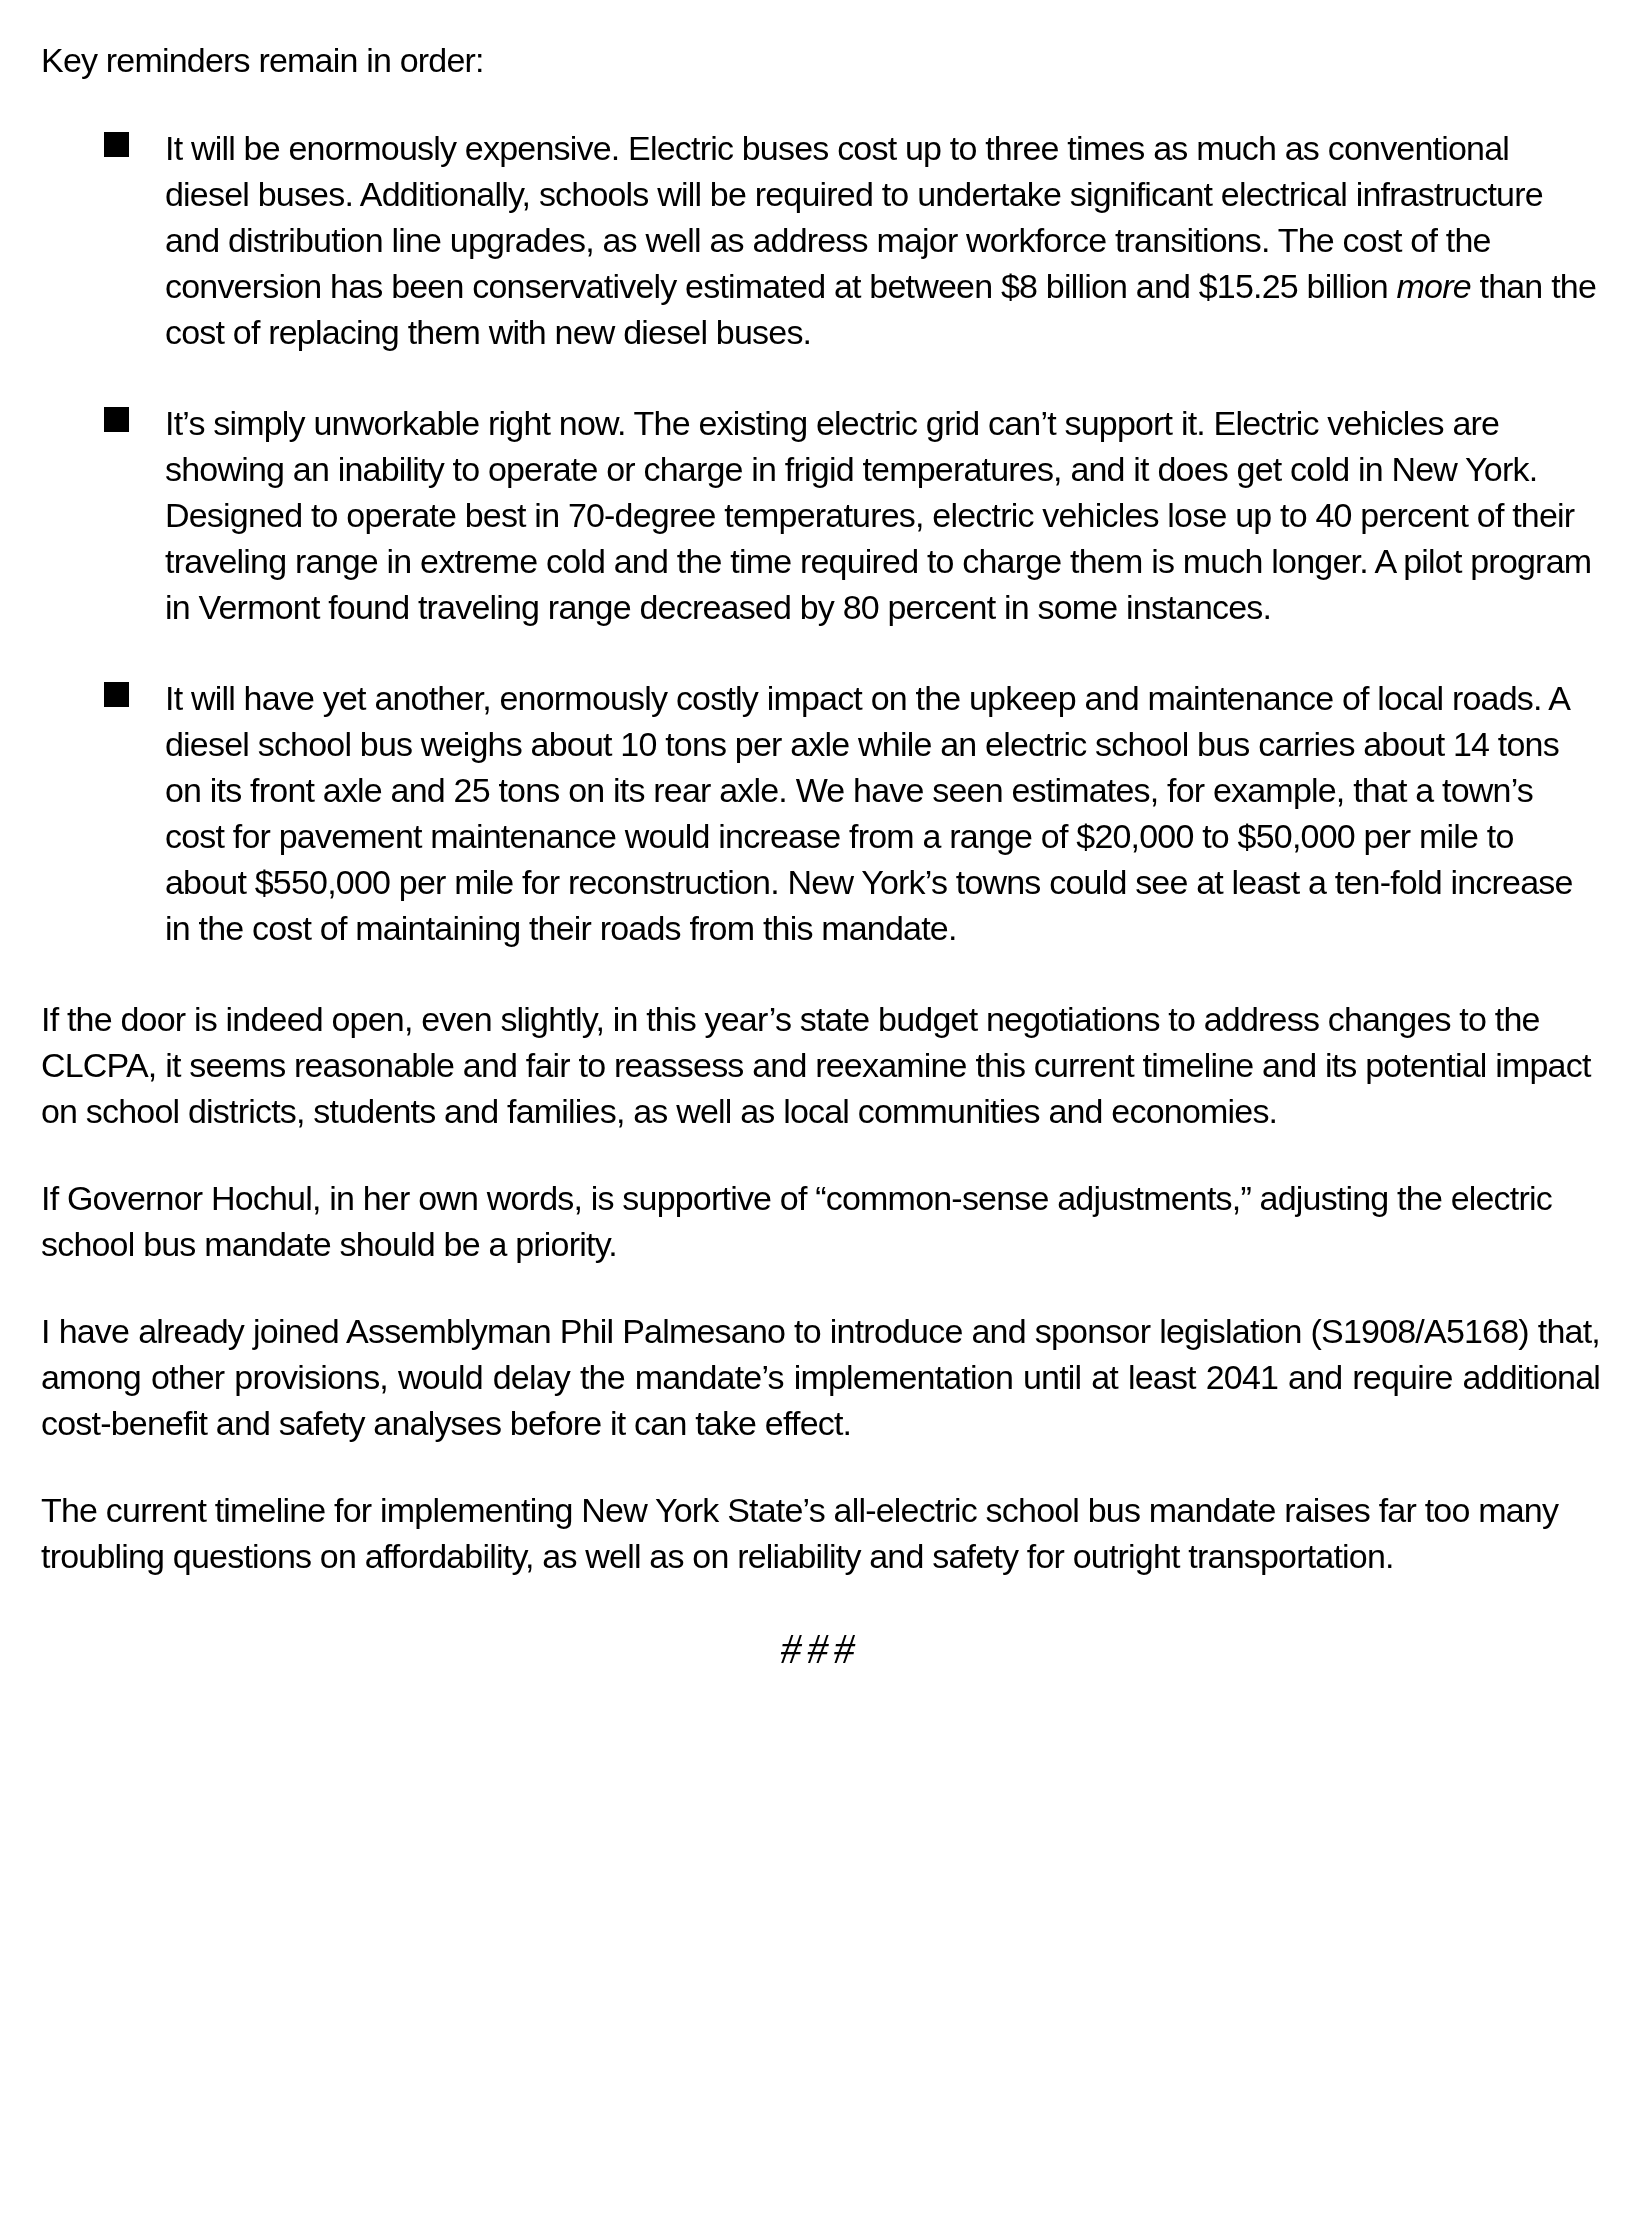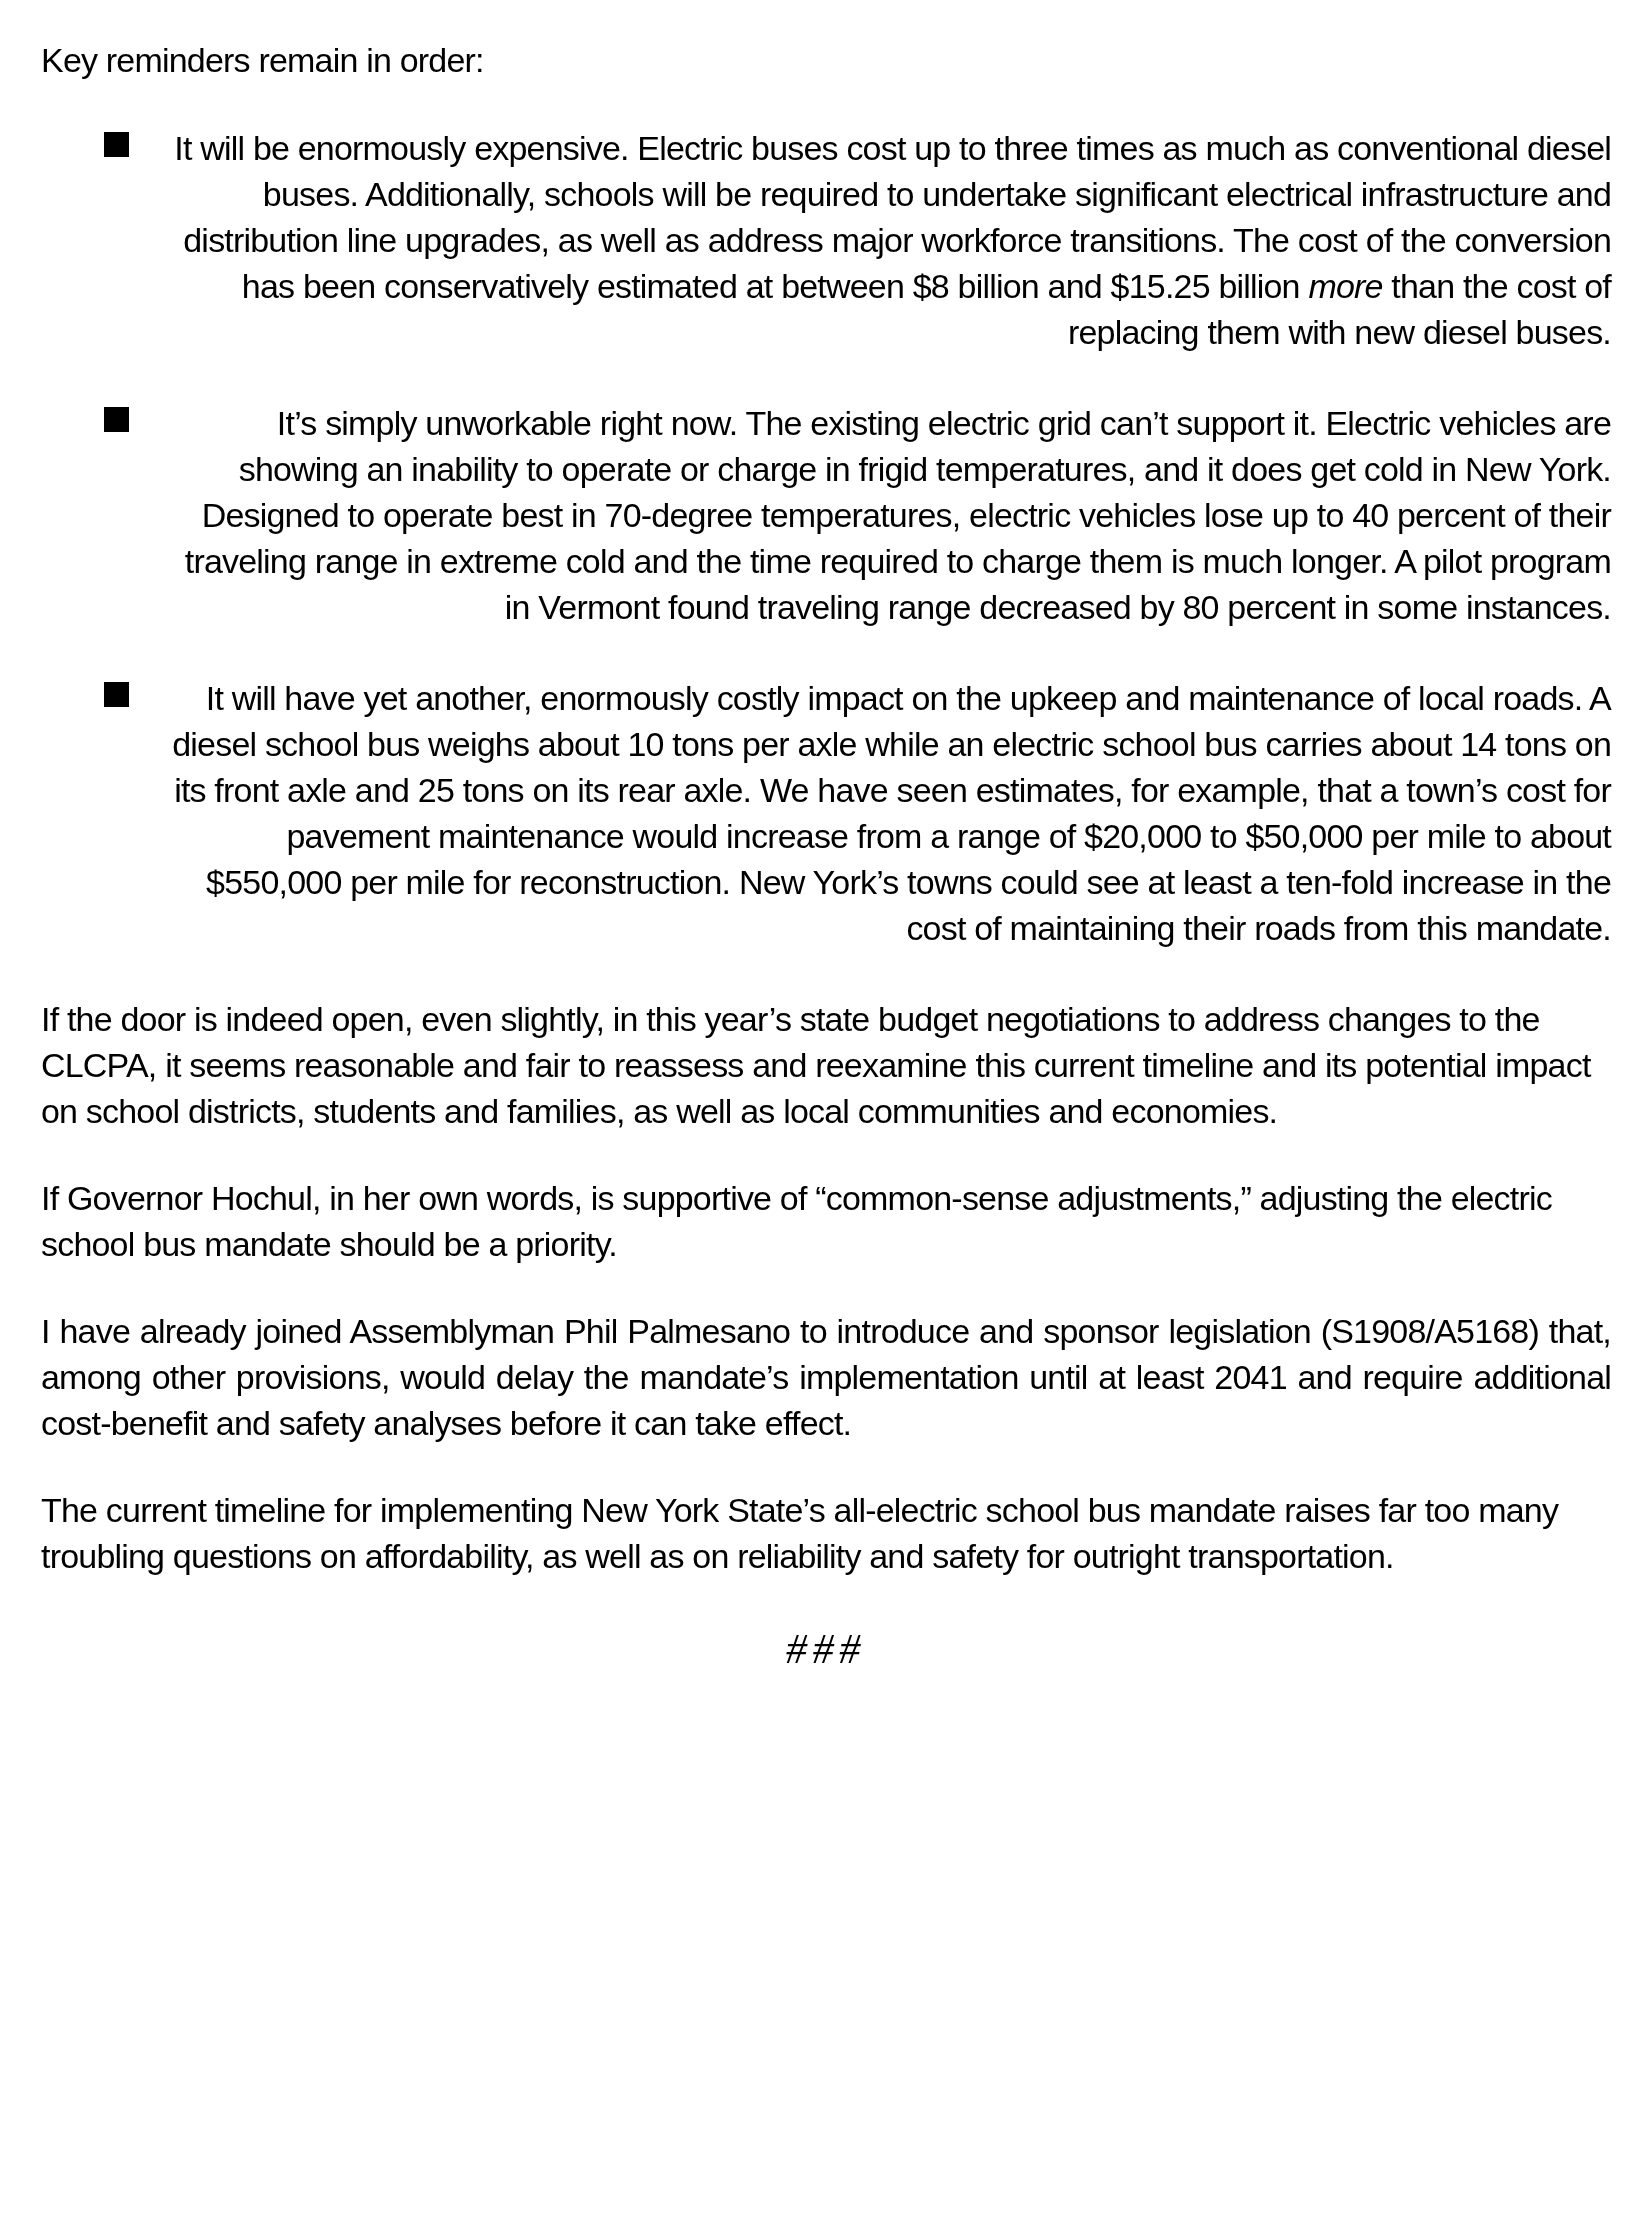--- a/index.html
+++ b/index.html
@@ -11,41 +11,40 @@
     width: 1647px;
     height: 2216px;
     overflow: hidden;
     color: #000000;
     font-family: "Liberation Sans", sans-serif;
   }
   .page {
     box-sizing: border-box;
     width: 1647px;
     height: 2160px;
-    padding: 37px 36px 0 41px;
+    padding: 37px 47px 0 41px;
     font-size: 34px;
     line-height: 46px;
     letter-spacing: -0.8px;
   }
   .para {
     margin: 0 0 41px 0;
   }
   .intro {
     margin-bottom: 42px;
   }
   ul.bullets {
     list-style: none;
     margin: 0;
     padding: 0;
   }
   li.bullet {
     position: relative;
     padding-left: 124px;
     margin-bottom: 45px;
-    text-align: right;
   }
   li.bullet .marker {
     position: absolute;
     left: 63px;
     top: 7.3px;
     width: 25px;
     height: 25px;
     background: #000000;
   }
   .justify {

